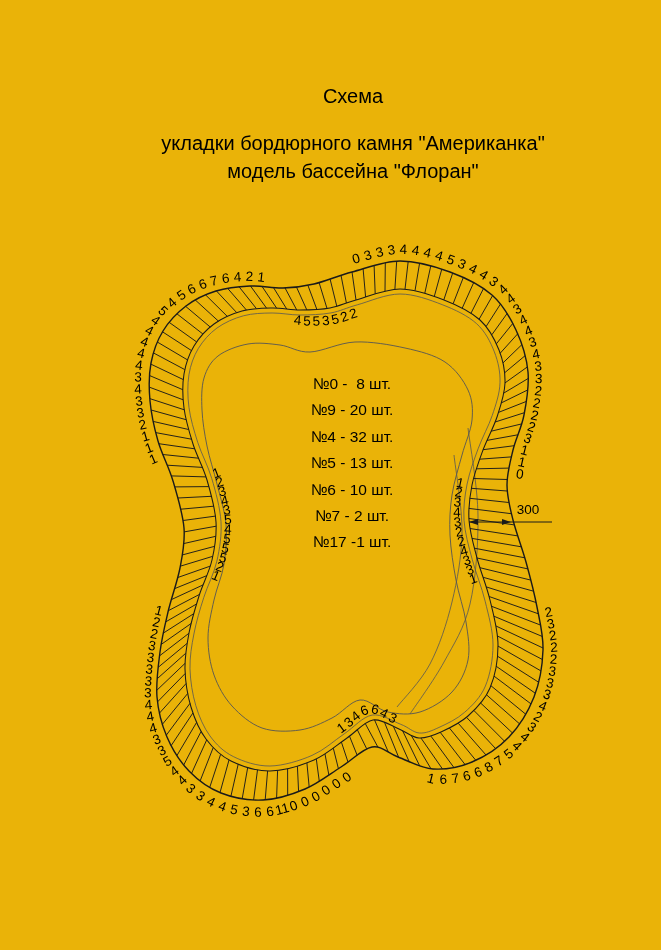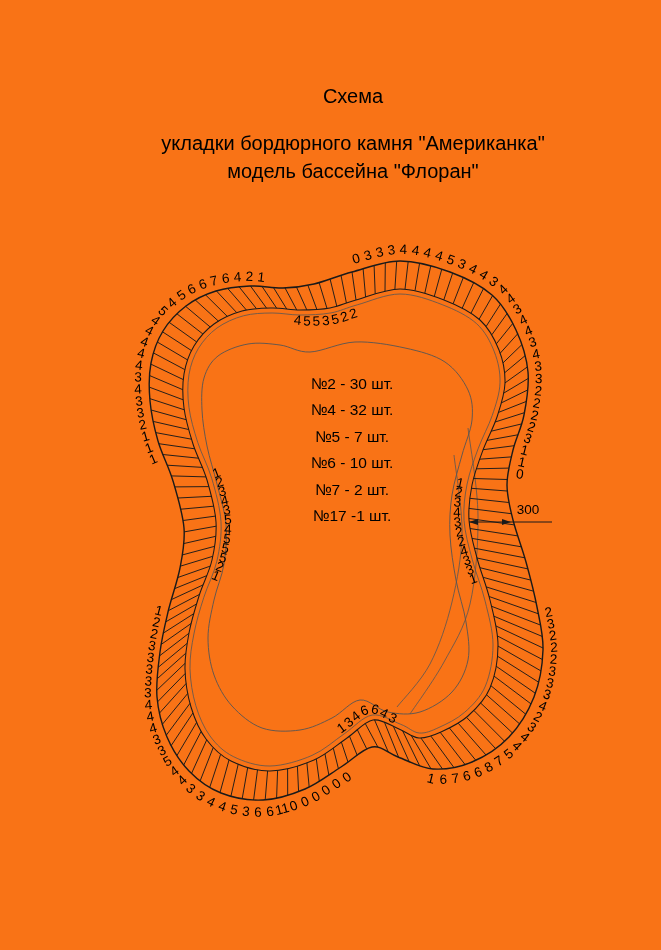--- a/index.html
+++ b/index.html
@@ -1,16 +1,16 @@
 <!DOCTYPE html>
 <html><head>
 <meta charset="utf-8">
 <style>
   html,body{margin:0;padding:0;background:#fff;}
-  .page{position:relative;width:661px;height:950px;background:#f97316;overflow:hidden;
+  .page{position:relative;width:661px;height:950px;background:#eab308;overflow:hidden;
         font-family:"Liberation Sans",sans-serif;}
   .title-block{position:absolute;left:45px;top:84px;width:616px;text-align:center;color:#000;}
   .title-main{font-size:20px;line-height:24px;}
   .title-sub{margin-top:21px;font-size:20px;line-height:28px;}
   .legend{position:absolute;left:172px;top:371px;width:360px;text-align:center;color:#000;}
   .legend-line{font-size:15.5px;line-height:26.4px;white-space:pre;}
   svg{position:absolute;left:0;top:0;}
   svg text{font-family:"Liberation Sans",sans-serif;font-size:13.5px;fill:#000;}
 </style>
 </head>
@@ -323,21 +323,22 @@
       </g>
       <g>
         <line x1="469" y1="522" x2="552" y2="522" stroke="#1a1a1a" stroke-width="1"></line>
         <path d="M 469 522 l 9 -3 l 0 6 Z" fill="#1a1a1a"></path>
         <path d="M 511 522 l -9 -3 l 0 6 Z" fill="#1a1a1a"></path>
         <text x="528" y="514" text-anchor="middle" font-size="14">300</text>
       </g>
     </svg>
 
   <div class="legend">
-      <div class="legend-line">№2 - 30 шт.</div>
+      <div class="legend-line">№0 -  8 шт.</div>
+      <div class="legend-line">№9 - 20 шт.</div>
       <div class="legend-line">№4 - 32 шт.</div>
-      <div class="legend-line">№5 - 7 шт.</div>
+      <div class="legend-line">№5 - 13 шт.</div>
       <div class="legend-line">№6 - 10 шт.</div>
       <div class="legend-line">№7 - 2 шт.</div>
       <div class="legend-line">№17 -1 шт.</div>
     </div>
 
 </div>
 
 </body></html>

